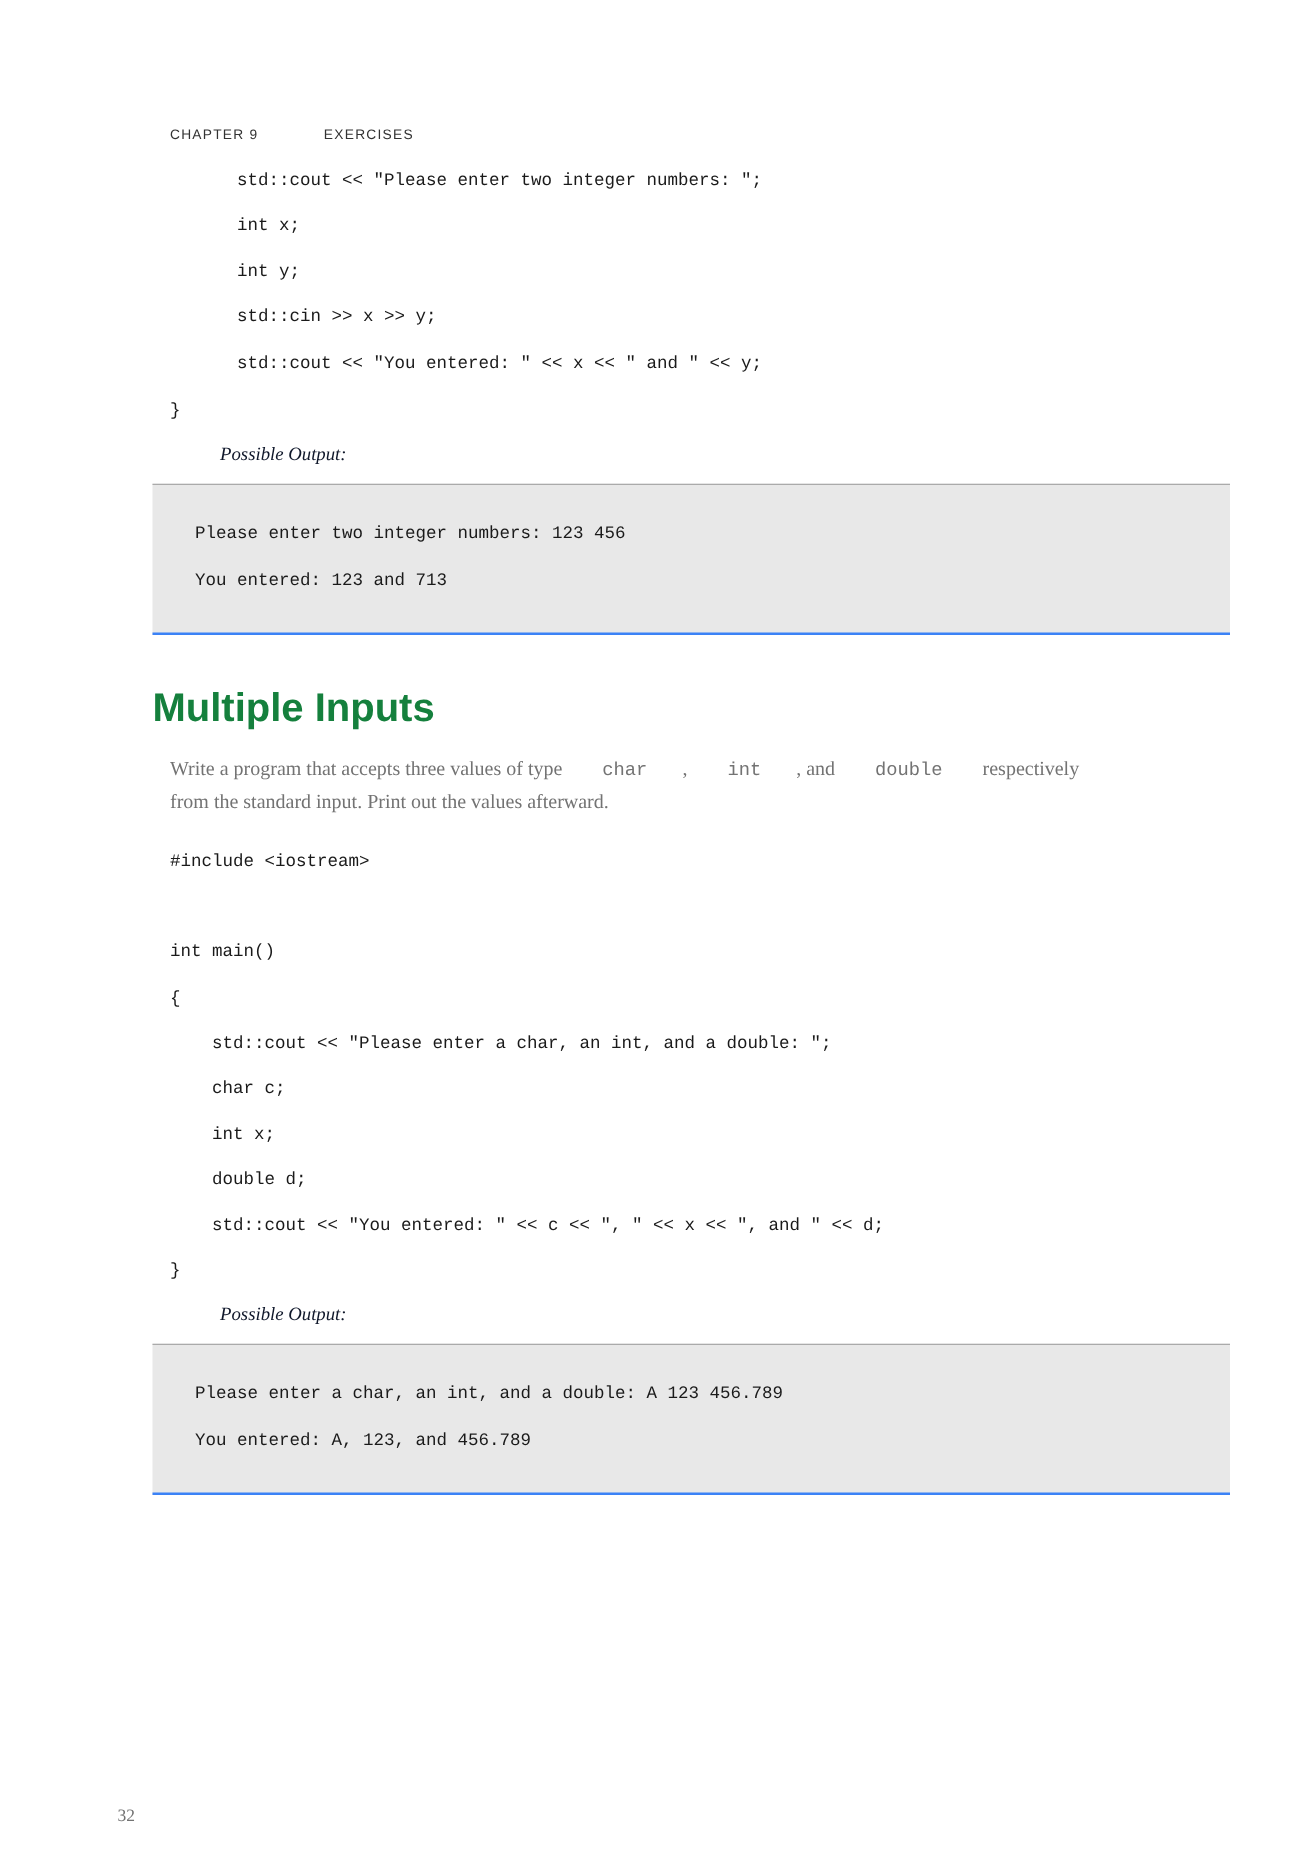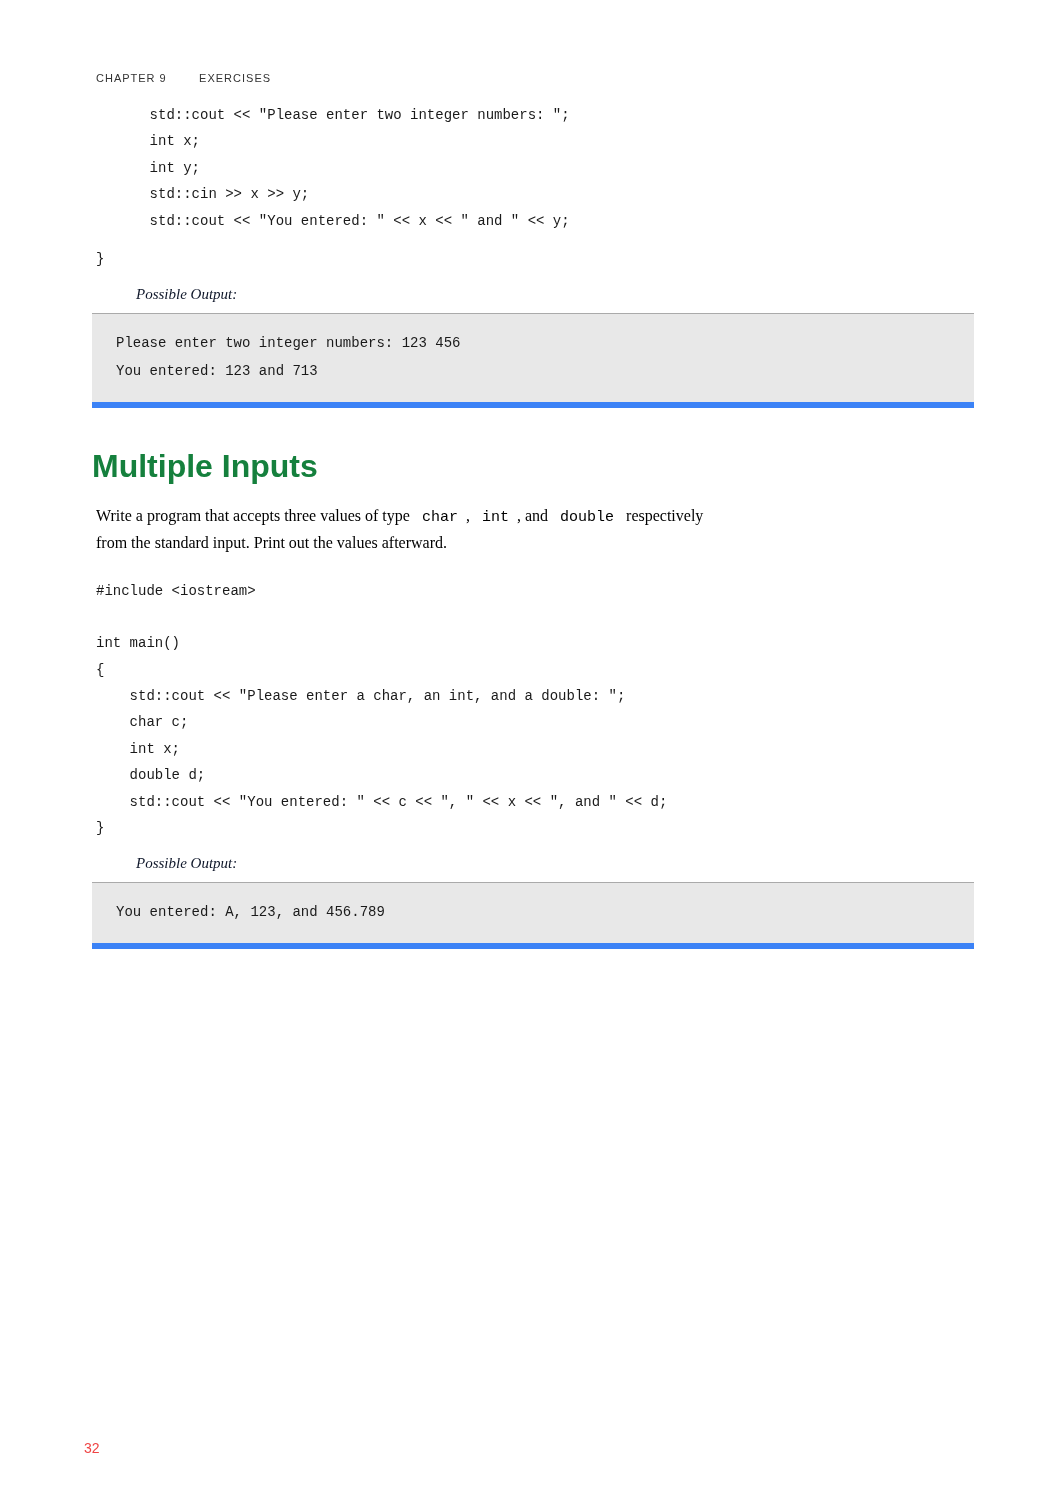--- a/index.html
+++ b/index.html
@@ -1,16 +1,16 @@
 <!DOCTYPE html>
 <html><head>
   <meta charset="utf-8">
   <style>
     * {
-      margin: 4px;
+      margin: 14px;
       padding: 0;
       box-sizing: border-box;
     }
 
     body {
       background: #ffffff;
       font-family: Georgia, 'Times New Roman', serif;
       font-size: 16px;
       color: #1a1a1a;
       width: 1050px;
@@ -49,21 +49,21 @@
       font-style: italic;
       font-size: 15px;
       color: #0f172a;
       margin-bottom: 10px;
       padding-left: 40px;
     }
 
     .output-box {
       background: #e8e8e8;
       border-top: 1px solid #aaa;
-      border-bottom: 6px solid #3b82f6;
+      border-bottom: 2px solid #3b82f6;
       padding: 14px 20px;
       margin-bottom: 30px;
     }
 
     .output-box .output-line {
       font-family: 'Courier New', Courier, monospace;
       font-size: 14px;
       line-height: 1.7;
       color: #1a1a1a;
     }
@@ -73,36 +73,36 @@
       font-size: 32px;
       font-weight: bold;
       color: #15803d;
       margin-top: 40px;
       margin-bottom: 18px;
     }
 
     .section-description {
       font-size: 16px;
       line-height: 1.6;
-      color: #000000;
+      color: #737373;
       margin-bottom: 24px;
     }
 
     .section-description code {
       font-family: 'Courier New', Courier, monospace;
       font-size: 15px;
     }
 
     .page-number {
       position: fixed;
-      bottom: 40px;
+      bottom: 24px;
       left: 80px;
-      font-family: Liberation Sans, sans-serif;
+      font-family: Liberation Serif, serif;
       font-size: 14px;
-      color: #ef4444;
+      color: #737373;
     }
 
     .code-line {
       display: block;
       white-space: pre;
     }
   </style>
 </head>
 <body>
 
@@ -150,16 +150,17 @@
   <span class="code-line">    double d;</span>
   <span class="code-line">    std::cout &lt;&lt; "You entered: " &lt;&lt; c &lt;&lt; ", " &lt;&lt; x &lt;&lt; ", and " &lt;&lt; d;</span>
   <span class="code-line">}</span>
 </div>
 
 <div class="possible-output-label">
   <span>Possible Output:</span>
 </div>
 
 <div class="output-box">
+  <div class="output-line">Please enter a char, an int, and a double: A 123 456.789</div>
   <div class="output-line">You entered: A, 123, and 456.789</div>
 </div>
 
 <div class="page-number">32</div>
 
 </body></html>

